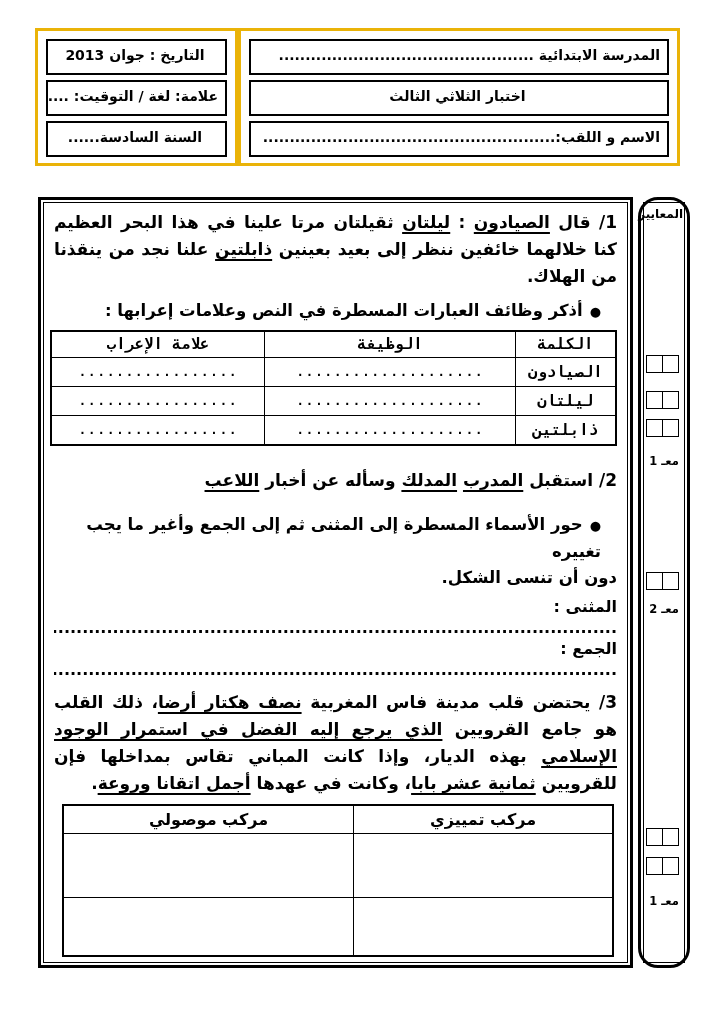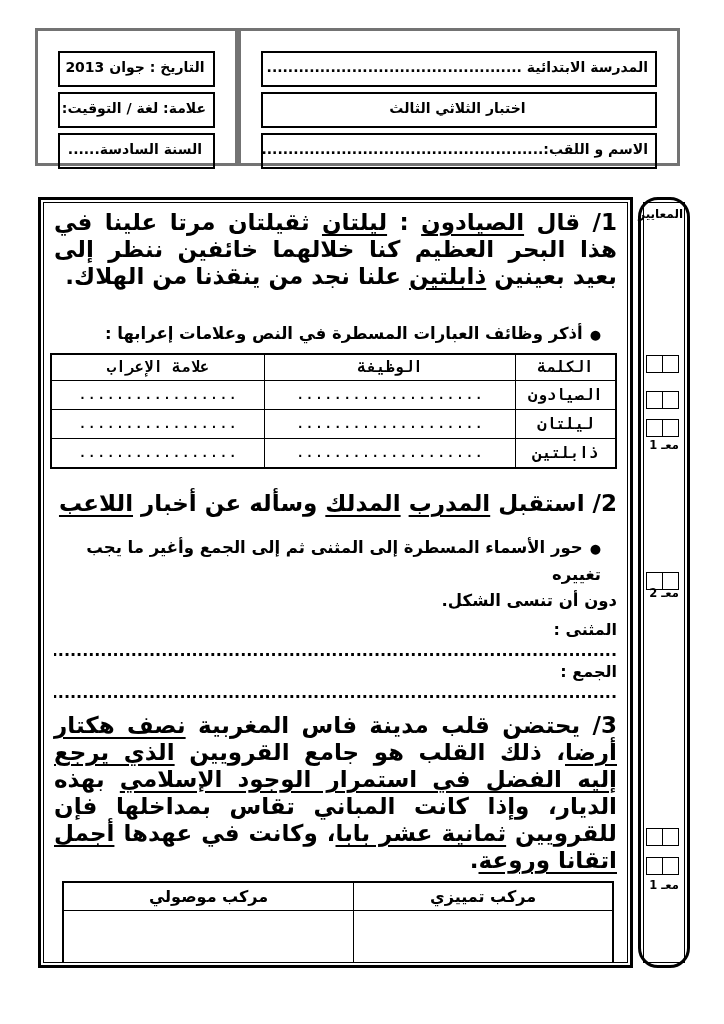--- a/index.html
+++ b/index.html
@@ -2,46 +2,46 @@
 <html lang="ar" dir="rtl"><head>
 <meta charset="utf-8">
 <style>
   html,body{margin:0;padding:0;background:#e8e8e8;}
   #page{
     position:relative;width:724px;height:1024px;background:#ffffff;
     font-family:"DejaVu Sans",sans-serif;font-weight:700;color:#000;
     direction:rtl;overflow:hidden;margin:0 auto;
   }
   
-  .hdr-box{position:absolute;border:3px solid #737373;padding:20px;background:#fff;box-sizing:border-box;}
+  .hdr-box{position:absolute;border:3px solid #eab308;padding:8px;background:#fff;box-sizing:border-box;}
   #hdr-right{right:44px;top:28px;width:442px;height:138px;}
   #hdr-left{left:35px;top:28px;width:203px;height:138px;}
   .hline{
     border:2px solid #000;height:36px;margin-bottom:5px;box-sizing:border-box;
     font-size:14px;line-height:20px;padding:4px 7px 0 4px;
     white-space:nowrap;overflow:hidden;
   }
   .hline:last-child{margin-bottom:0;}
   .hline.center{text-align:center;}
   
   #content-box{
     position:absolute;left:38px;top:197px;width:595px;height:771px;
     border:3px solid #000;padding:2px;box-sizing:border-box;background:#fff;
   }
   #content-inner{
     border:1.5px solid #000;height:100%;box-sizing:border-box;
     padding:6px 10px 0 10px;overflow:hidden;
   }
   .para{
-    margin:0;font-size:23px;line-height:27px;text-align:justify;
+    margin:0;font-size:17px;line-height:27px;text-align:justify;
   }
   .u{text-decoration:underline;text-decoration-thickness:2px;text-underline-offset:4px;}
   .bullet{margin:0;padding-right:16px;font-size:16.5px;line-height:26px;text-align:right;}
   .bullet .bullet-dot{font-size:13px;margin-left:7px;}
-  #q1-instruction{margin-top:31px;}
+  #q1-instruction{margin-top:8px;}
   
   table{border-collapse:collapse;}
   #parsing-table{width:567px;margin-top:5px;border:2.5px solid #000;}
   #parsing-table th,#parsing-table td{
     border:1.8px solid #000;text-align:center;vertical-align:middle;
     font-size:15.5px;padding:0;font-family:Liberation Mono, monospace;
   }
   #parsing-table th{height:25px;}
   #parsing-table td{height:28px;}
   #parsing-table td.dots{font-size:14px;letter-spacing:1px;}
@@ -72,21 +72,21 @@
   #margin-title{
     position:absolute;top:7px;right:4px;left:4px;
     font-size:12px;text-align:center;white-space:nowrap;
   }
   .cbx{
     position:absolute;right:8px;width:33px;height:18px;border:1.8px solid #000;
     display:flex;box-sizing:border-box;background:#fff;
   }
   .cbx span{flex:1;}
   .cbx span + span{border-right:1.6px solid #000;}
-  .mlabel{position:absolute;right:0;left:0;text-align:center;font-size:11.5px;white-space:nowrap;}
+  .mlabel{position:absolute;right:0;left:0;text-align:center;font-size:11.5px;white-space:nowrap;margin-top:16px;}
   .cb-1{top:155px;} .cb-2{top:191px;} .cb-3{top:219px;} .ml-1{top:238px;}
   .cb-4{top:372px;} .ml-2{top:386px;}
   .cb-5{top:628px;} .cb-6{top:657px;} .ml-3{top:678px;}
 </style>
 </head>
 <body>
 
 <div id="page" dir="rtl">
 
   <div id="hdr-right" class="hdr-box">

